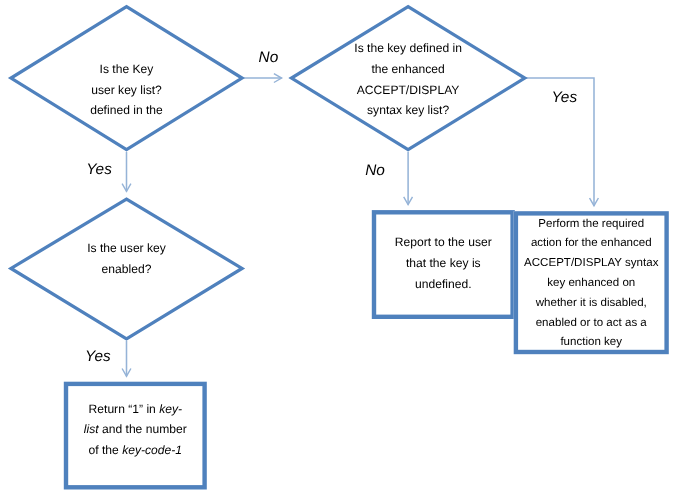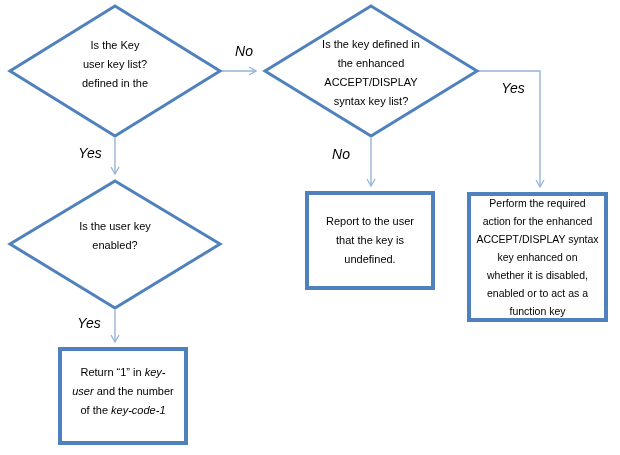--- a/index.html
+++ b/index.html
@@ -58,21 +58,21 @@
     display: flex;
     flex-direction: column;
     align-items: center;
     justify-content: center;
     text-align: center;
     font-size: 11px;
     line-height: 19px;
   }
   .line { white-space: nowrap; }
   .process-perform .line { font-size: 10.5px; line-height: 18px; }
-  .process-report { padding-bottom: 0; }
+  .process-report { padding-bottom: 0; margin-left: 33px; }
   .process-return { padding-bottom: 10px; }
   .edge-label {
     position: absolute;
     font-size: 14px;
     line-height: 13px;
     text-align: center;
     font-style: italic;
   }
   em { }
 </style>
@@ -92,21 +92,21 @@
     <path class="connector" d="M115,138 V174" marker-end="url(#arrowhead)"></path>
     <path class="connector" d="M371,138 V186" marker-end="url(#arrowhead)"></path>
     <path class="connector" d="M478,71 H540 V187" marker-end="url(#arrowhead)"></path>
     <path class="connector" d="M115,310 V342" marker-end="url(#arrowhead)"></path>
 
     <polygon class="diamond" points="115,6 220,71 115,136 10,71"></polygon>
     <polygon class="diamond" points="371,6 477,71 371,136 265,71"></polygon>
     <polygon class="diamond" points="115,181 220,244 115,308 10,244"></polygon>
   </svg>
 
-  <div class="dtext" style="left:30px; top:35px; width:170px; height:58px;">
+  <div class="dtext" style="left:30px; top:53px; width:170px; height:58px;">
     <div class="line">Is the Key</div>
     <div class="line">user key list?</div>
     <div class="line">defined in the</div>
   </div>
 
   <div class="dtext" style="left:281px; top:34px; width:180px; height:77px;text-align:right;">
     <div class="line">Is the key defined in</div>
     <div class="line">the enhanced</div>
     <div class="line">ACCEPT/DISPLAY</div>
     <div class="line">syntax key list?</div>
@@ -131,21 +131,21 @@
     <div class="line">whether it is disabled,</div>
     <div class="line">enabled or to act as a</div>
     <div class="line">function key</div>
   </div>
 
   <div class="process process-return" style="left:58px; top:347px; width:130px; height:98px;">
     <div class="line">
       <span>Return “1” in </span><em>key-</em><span></span>
     </div>
     <div class="line">
-      <span></span><em>user</em><span> and the number</span>
+      <span></span><em>list</em><span> and the number</span>
     </div>
     <div class="line">
       <span>of the </span><em>key-code-1</em><span></span>
     </div>
   </div>
 
   <div class="edge-label" style="left:228px; top:45px; width:32px;">No</div>
   <div class="edge-label" style="left:74px; top:147px; width:32px;">Yes</div>
   <div class="edge-label" style="left:325px; top:148px; width:32px;">No</div>
   <div class="edge-label" style="left:495px; top:82px; width:36px;">Yes</div>

